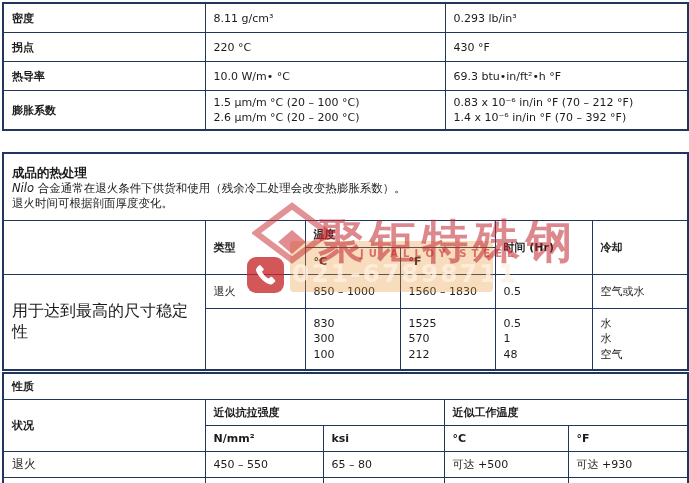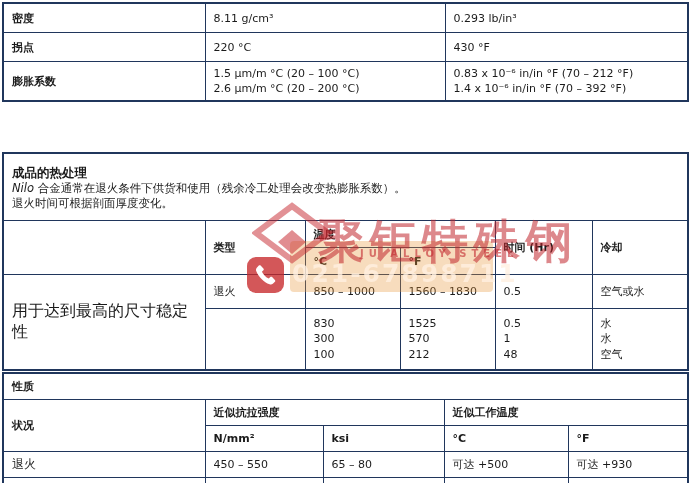--- a/index.html
+++ b/index.html
@@ -80,20 +80,25 @@
     <tbody>
         <tr>
       <td class="cn">密度</td>
       <td class="yel">8.11 g/cm³</td>
       <td class="yel">0.293 lb/in³</td>
     </tr>
     <tr>
       <td class="cn">拐点</td>
       <td class="yel">220 °C</td>
       <td class="yel">430 °F</td>
+    </tr>
+    <tr>
+      <td class="cn">热导率</td>
+      <td class="yel">10.0 W/m• °C</td>
+      <td class="yel">69.3 btu•in/ft²•h °F</td>
     </tr>
     <tr class="tall">
       <td class="cn">膨胀系数</td>
       <td class="yel multi">1.5 μm/m °C (20 – 100 °C)
 2.6 μm/m °C (20 – 200 °C)</td>
       <td class="yel multi">0.83 x 10⁻⁶ in/in °F (70 – 212 °F)
 1.4 x 10⁻⁶ in/in °F (70 – 392 °F)</td>
     </tr>
   </tbody>
     </table>

